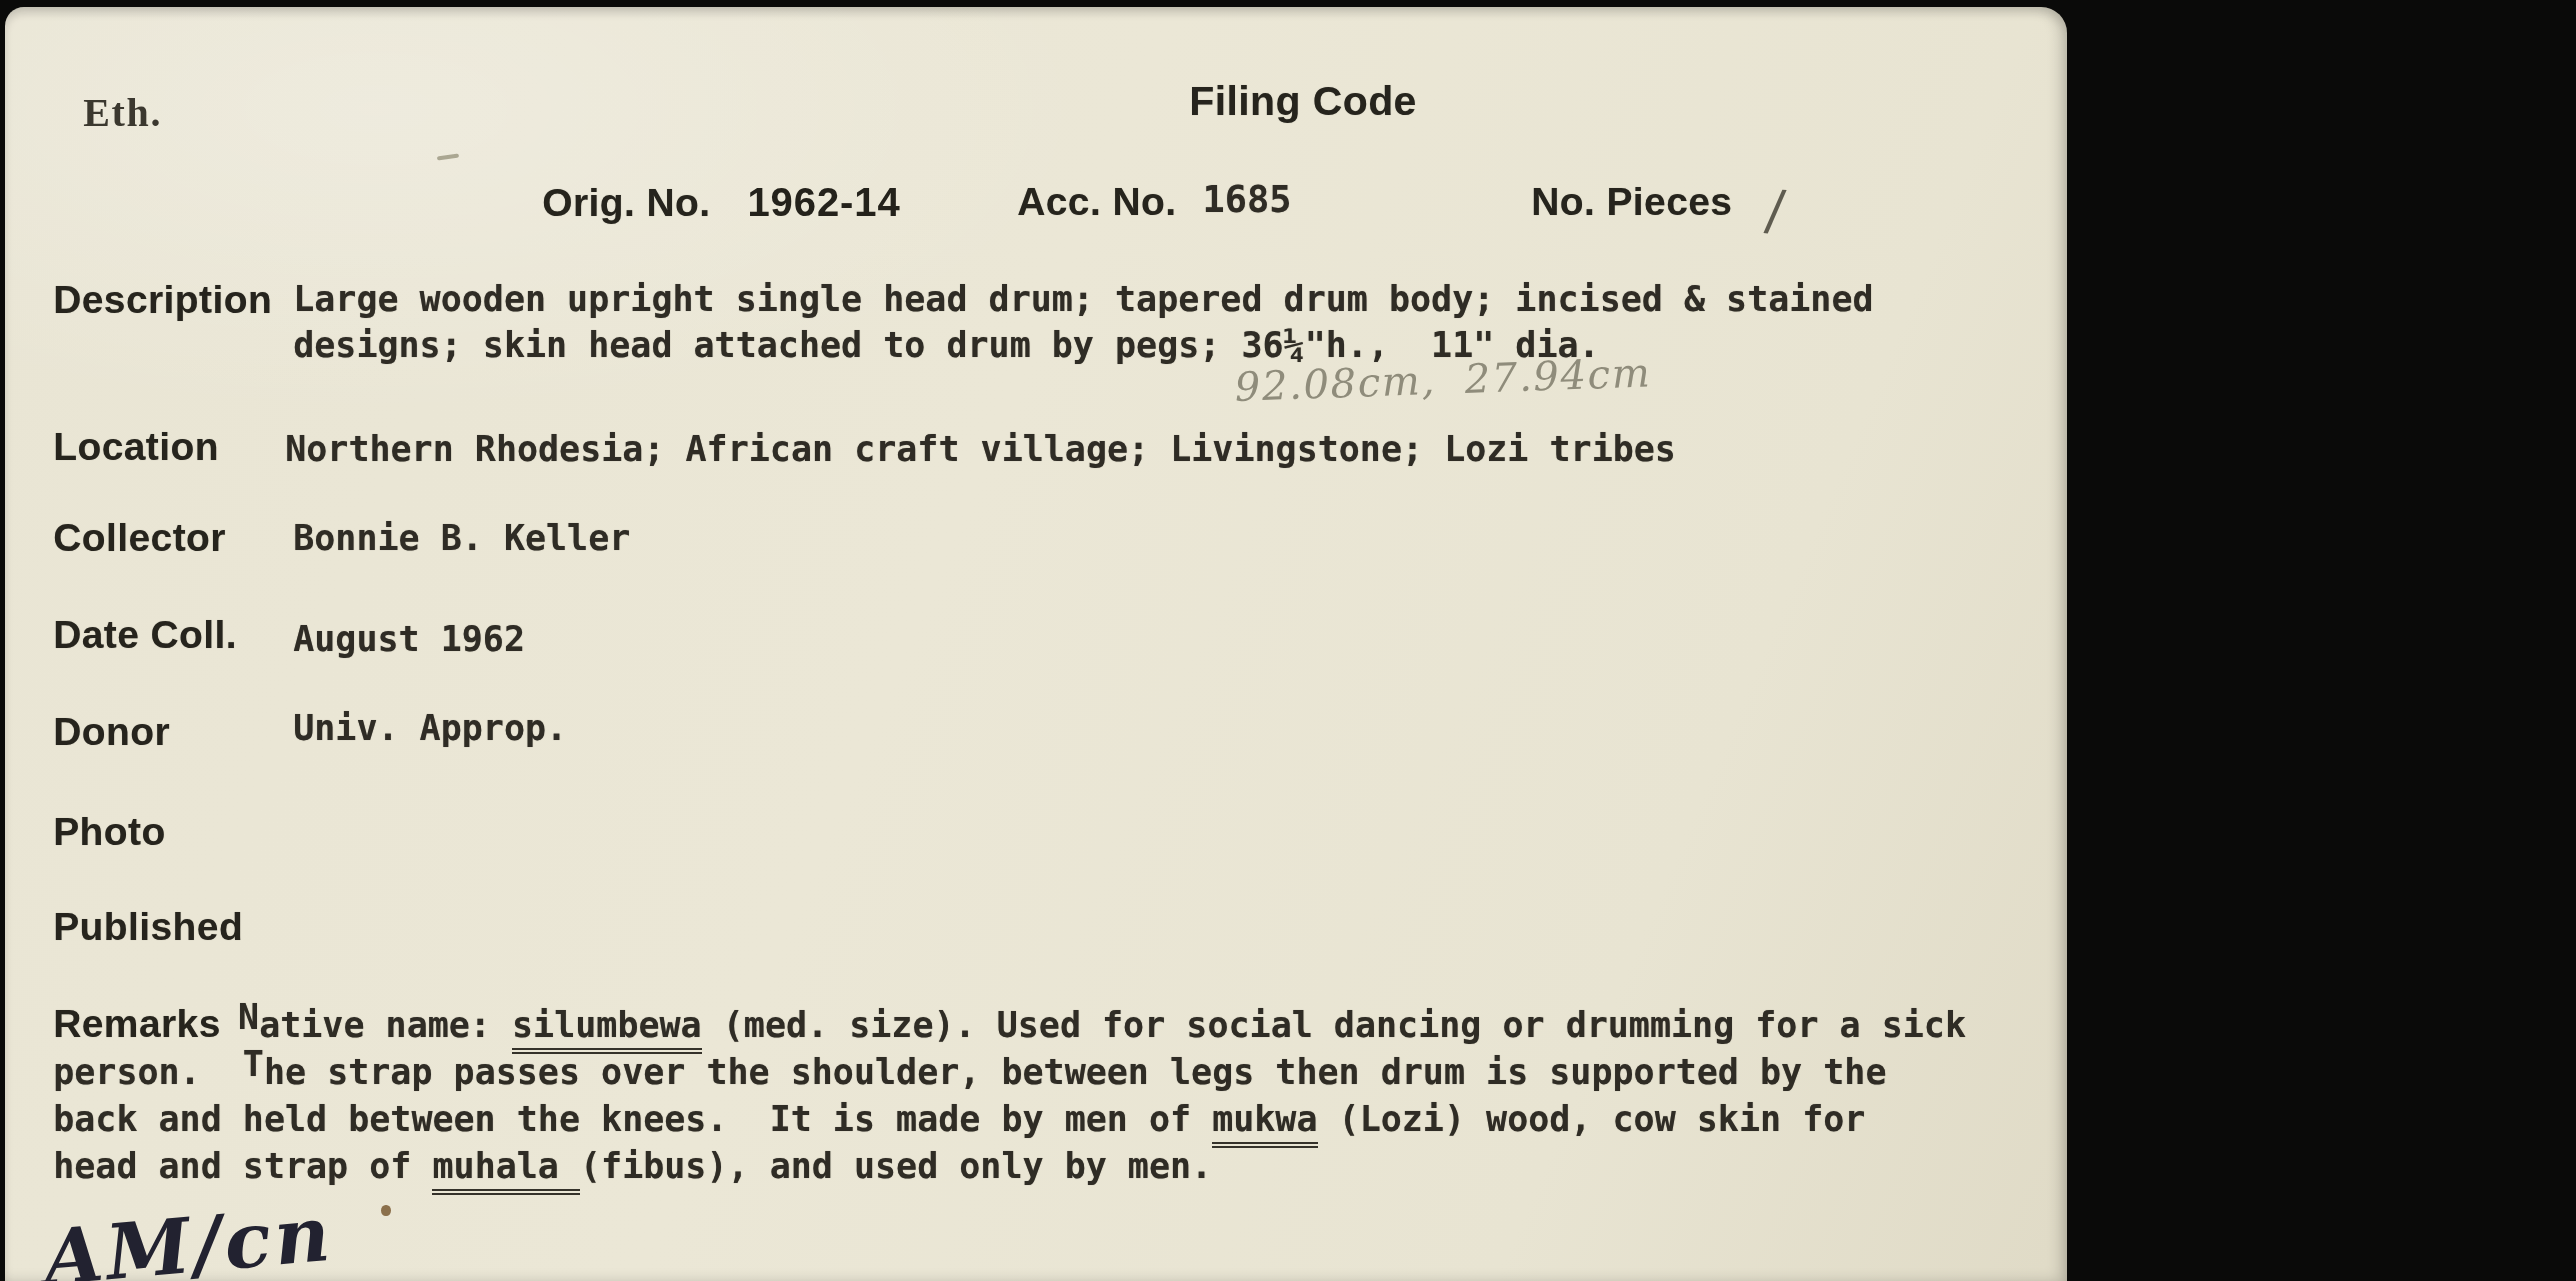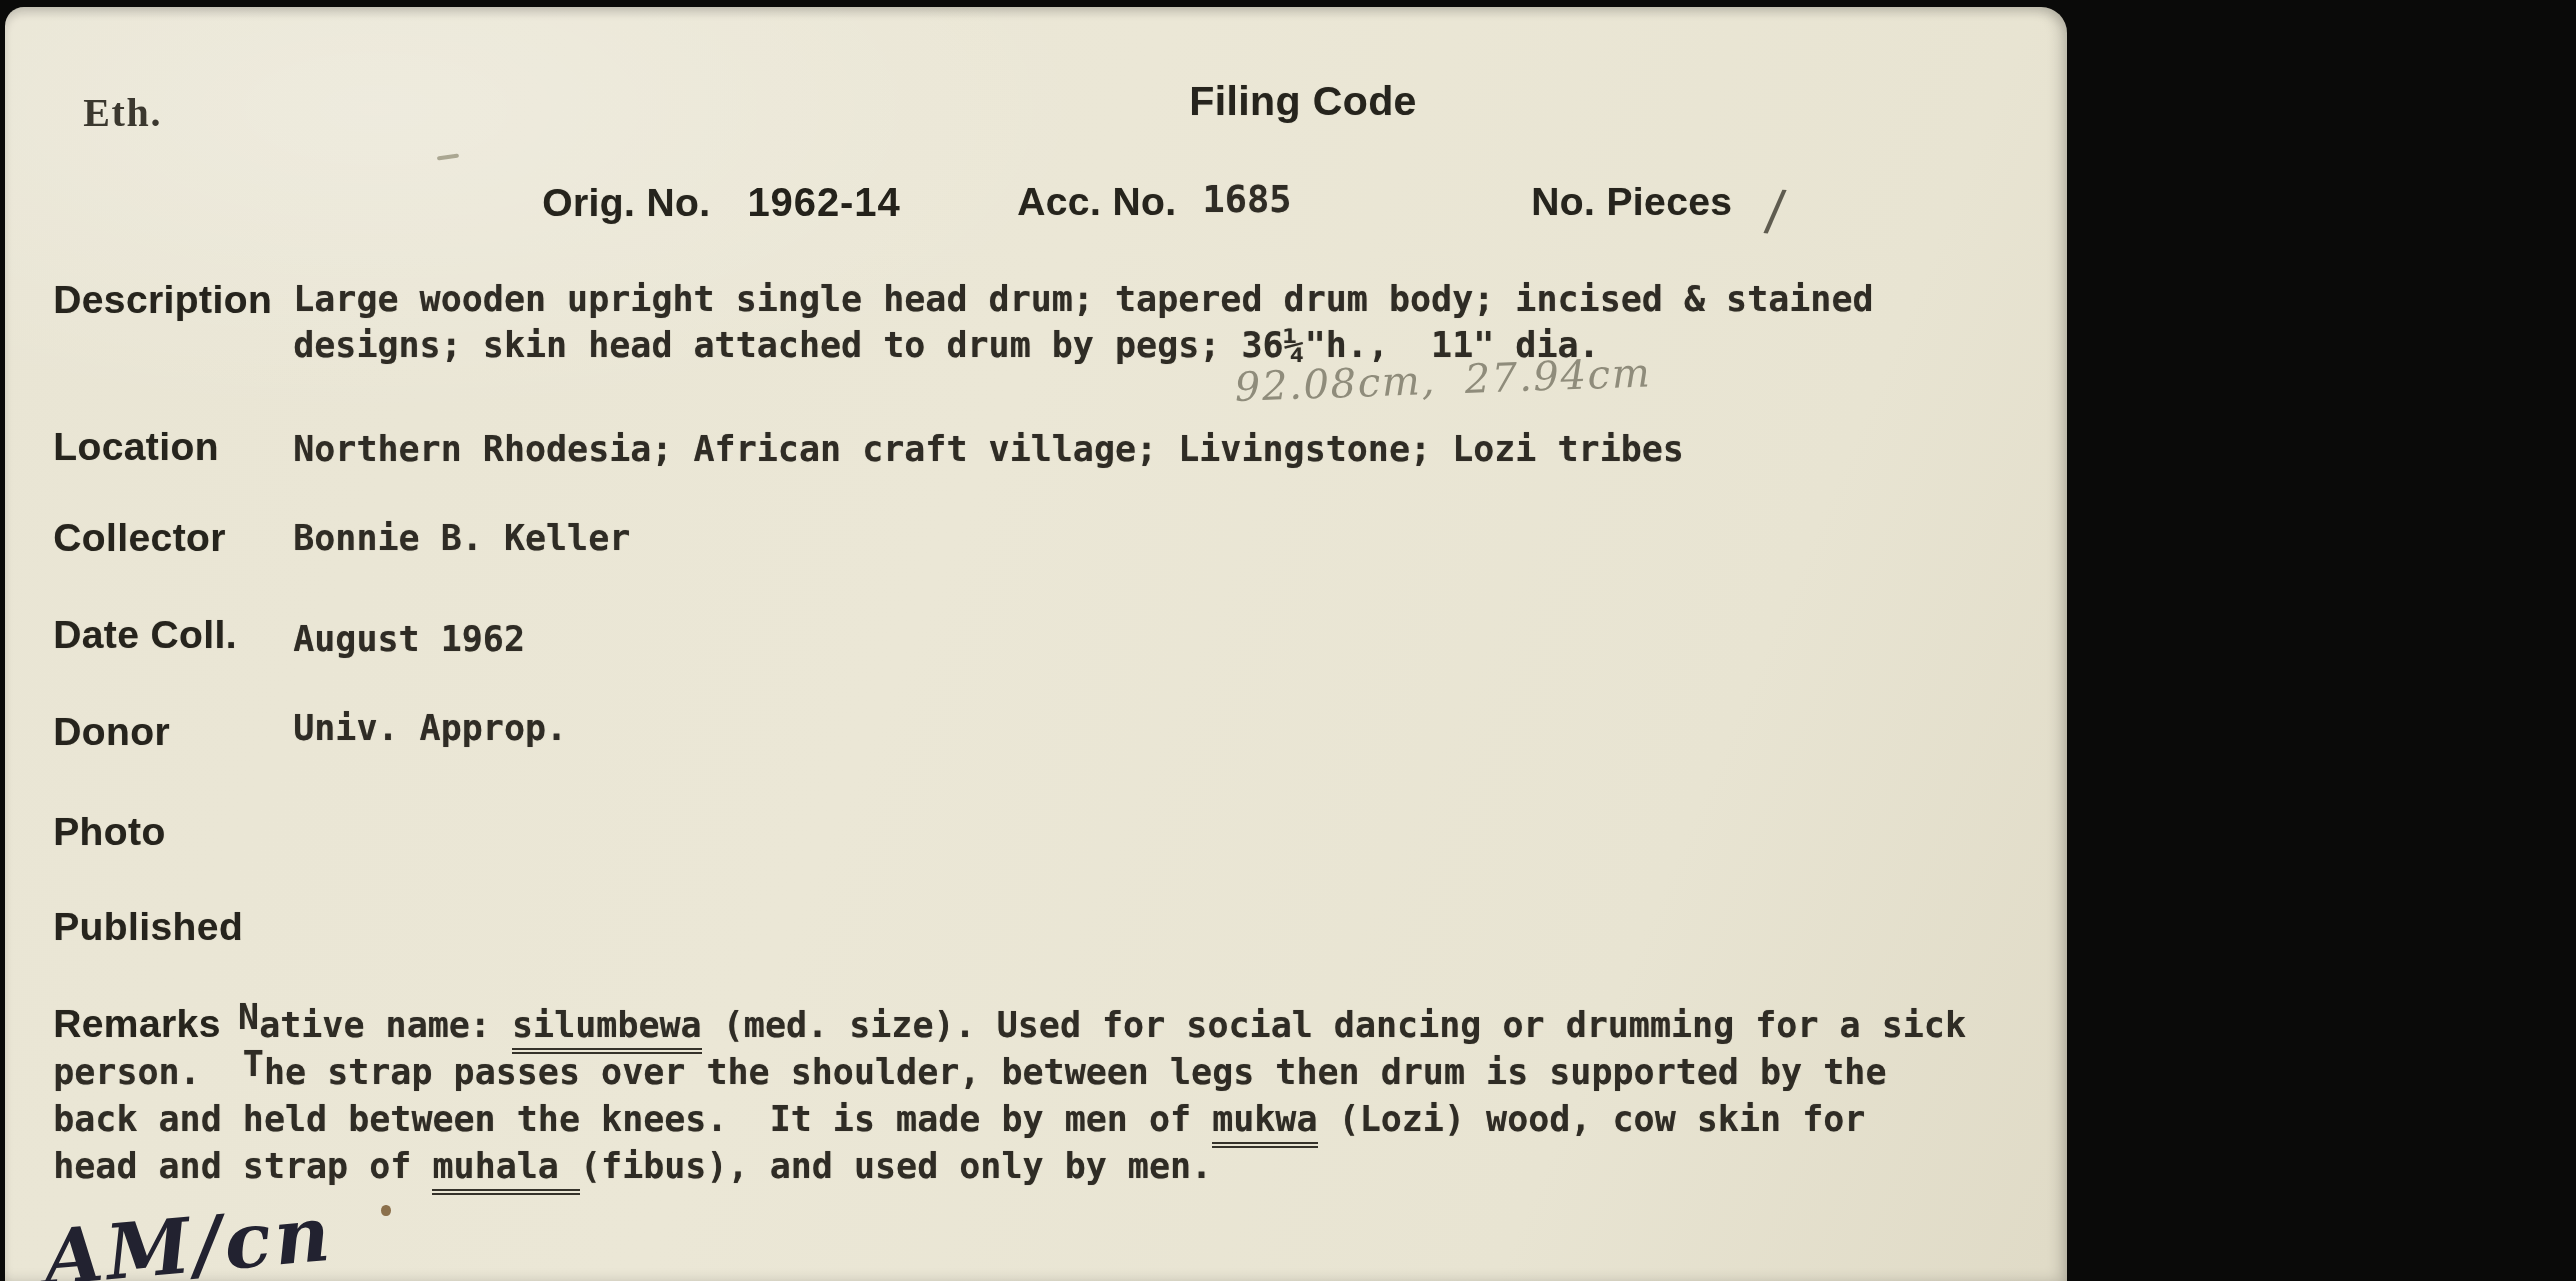--- a/index.html
+++ b/index.html
@@ -88,21 +88,21 @@
     <div class="abs pieces-mark" style="left:1761px;top:171px;">/</div>
 
     <div class="abs label" style="left:48px;top:271px;">Description</div>
     <div class="abs" style="left:288px;top:269px;">
       <div class="mono mono-line">Large wooden upright single head drum; tapered drum body; incised &amp; stained</div>
       <div class="mono mono-line">designs; skin head attached to drum by pegs; 36¼"h.,  11" dia.</div>
     </div>
     <div class="abs pencil" style="left:1229px;top:357px;">92.08cm,  27.94cm</div>
 
     <div class="abs label" style="left:48px;top:418px;">Location</div>
-    <div class="abs mono" style="left:288px;top:422px;">Northern Rhodesia; African craft village; Livingstone; Lozi tribes</div>
+    <div class="abs mono" style="left:280px;top:422px;">Northern Rhodesia; African craft village; Livingstone; Lozi tribes</div>
 
     <div class="abs label" style="left:48px;top:509px;">Collector</div>
     <div class="abs mono" style="left:288px;top:511px;">Bonnie B. Keller</div>
 
     <div class="abs label" style="left:48px;top:606px;">Date Coll.</div>
     <div class="abs mono" style="left:288px;top:612px;">August 1962</div>
 
     <div class="abs label" style="left:48px;top:703px;">Donor</div>
     <div class="abs mono" style="left:288px;top:701px;">Univ. Approp.</div>
 

